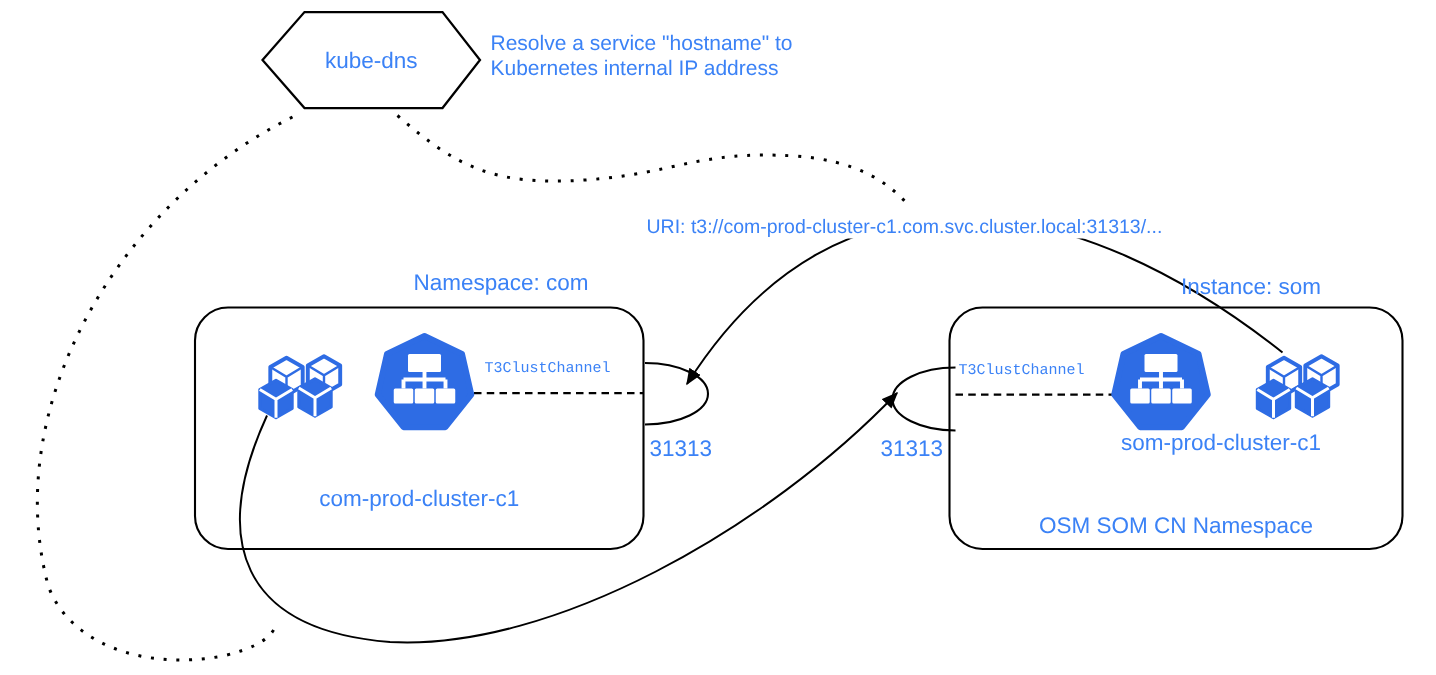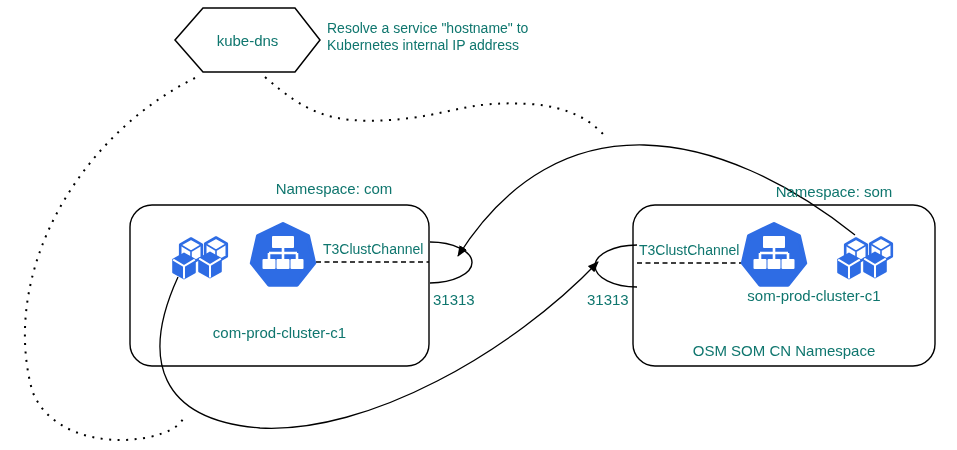--- a/index.html
+++ b/index.html
@@ -1,26 +1,26 @@
 <!DOCTYPE html>
 <html><head>
 <meta charset="utf-8">
 <style>
   html,body{margin:0;padding:0;background:#fff;}
   .stage{
     position:relative;width:957px;height:450px;background:#fff;overflow:hidden;
-    font-family:"Liberation Sans",sans-serif;color:#0f766e;
+    font-family:"Liberation Sans",sans-serif;color:#3b82f6;
   }
   .stage svg{position:absolute;left:0;top:0;}
   .t{position:absolute;white-space:nowrap;line-height:1.15;}
   .center{text-align:center;}
   .right{text-align:center;}
   .uri{font-size:13px;background:#fff;padding:0 1px;}
   .lbl{font-size:15px;}
-  .chan{font-size:14px;}
+  .chan{font-size:10px;font-family:Liberation Mono, monospace;}
   .note{font-size:14px;line-height:16.5px;white-space:pre-line;}
 </style>
 </head>
 <body>
 
 <div class="stage">
 
   <svg width="957" height="450" viewBox="0 0 957 450">
     <defs>
       <marker id="arrowhead" markerWidth="12" markerHeight="10" refX="10" refY="4.5" orient="auto" markerUnits="userSpaceOnUse">
@@ -79,25 +79,26 @@
 
     <path d="M 855 235 C 720 128, 560 95, 458 256" fill="none" stroke="#000" stroke-width="1.3" marker-end="url(#arrowhead)"></path>
     <path d="M 178 277 C 140 360, 160 420, 260 428 C 368 434, 512 352, 598 262" fill="none" stroke="#000" stroke-width="1.3" marker-end="url(#arrowhead)"></path>
   </svg>
 
   <div class="t lbl center" style="left:175px;top:32px;width:145px;">kube-dns</div>
 
   <div class="t note" style="left:327px;top:20px;">Resolve a service "hostname" to
 Kubernetes internal IP address</div>
 
+  <div class="t uri" style="left:430px;top:144px;">URI: t3://com-prod-cluster-c1.com.svc.cluster.local:31313/...</div>
 
 
   <div class="t lbl right" style="left:250px;top:180px;width:168px;">Namespace: com</div>
 
-  <div class="t lbl right" style="left:750px;top:183px;width:168px;">Namespace: som</div>
+  <div class="t lbl right" style="left:750px;top:183px;width:168px;">Instance: som</div>
 
   <div class="t chan" style="left:323px;top:241px;">T3ClustChannel</div>
 
   <div class="t chan" style="left:639px;top:242px;">T3ClustChannel</div>
 
   <div class="t lbl center" style="left:130px;top:292px;width:299px;margin-top:32px;">com-prod-cluster-c1</div>
 
 
   <div class="t lbl center" style="left:633px;top:287px;width:282px;padding-left:40px;">som-prod-cluster-c1</div>
 

